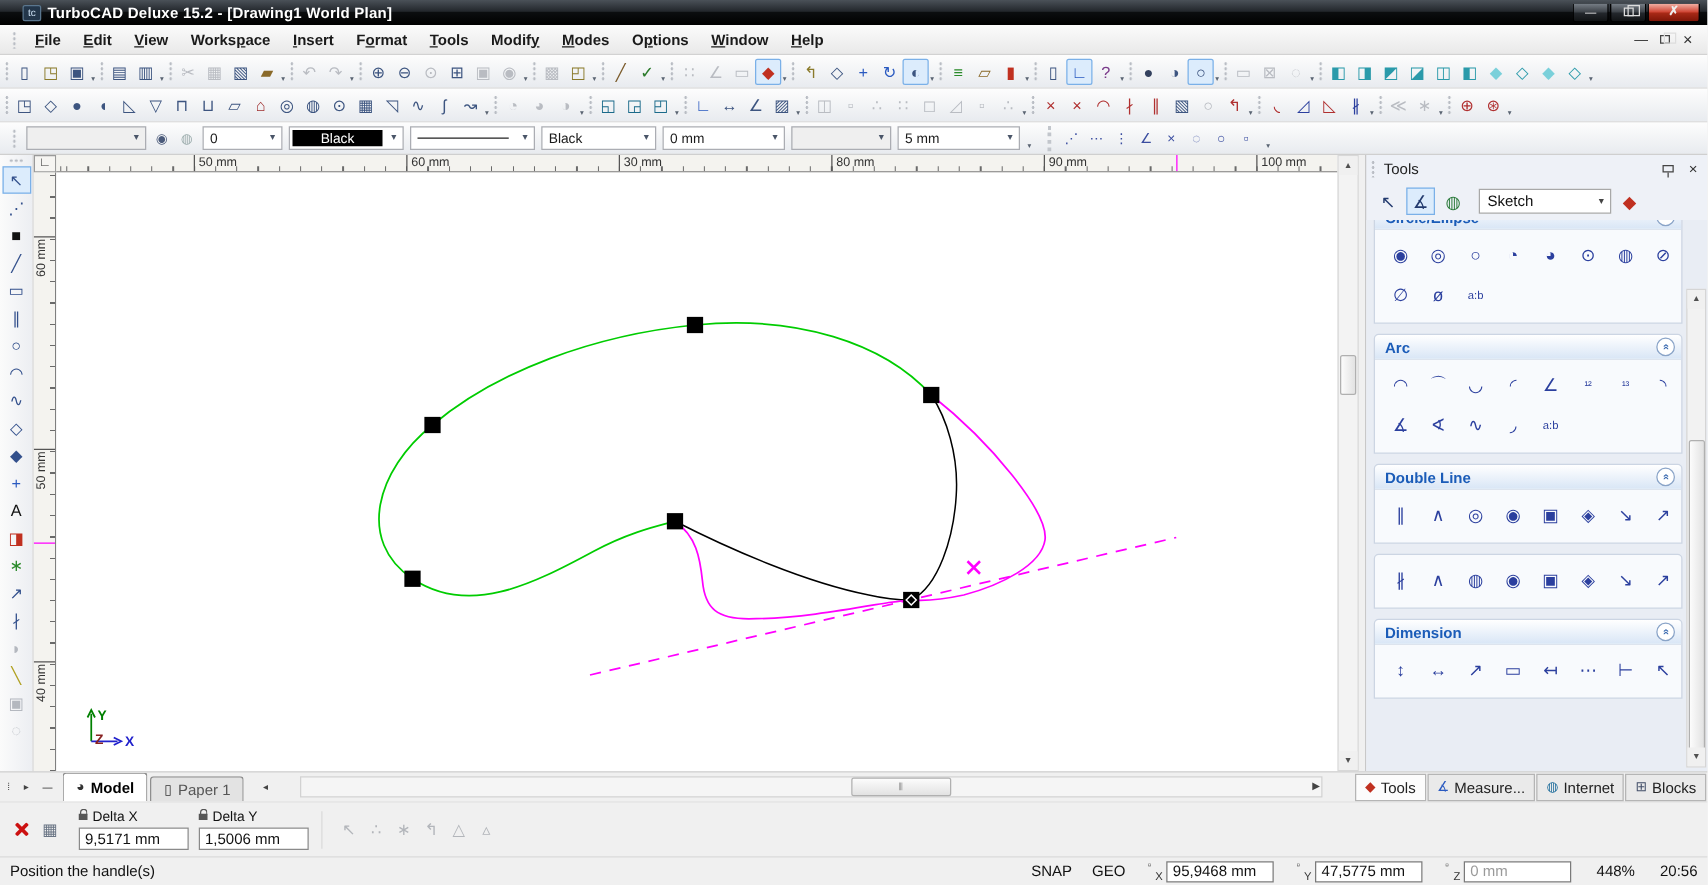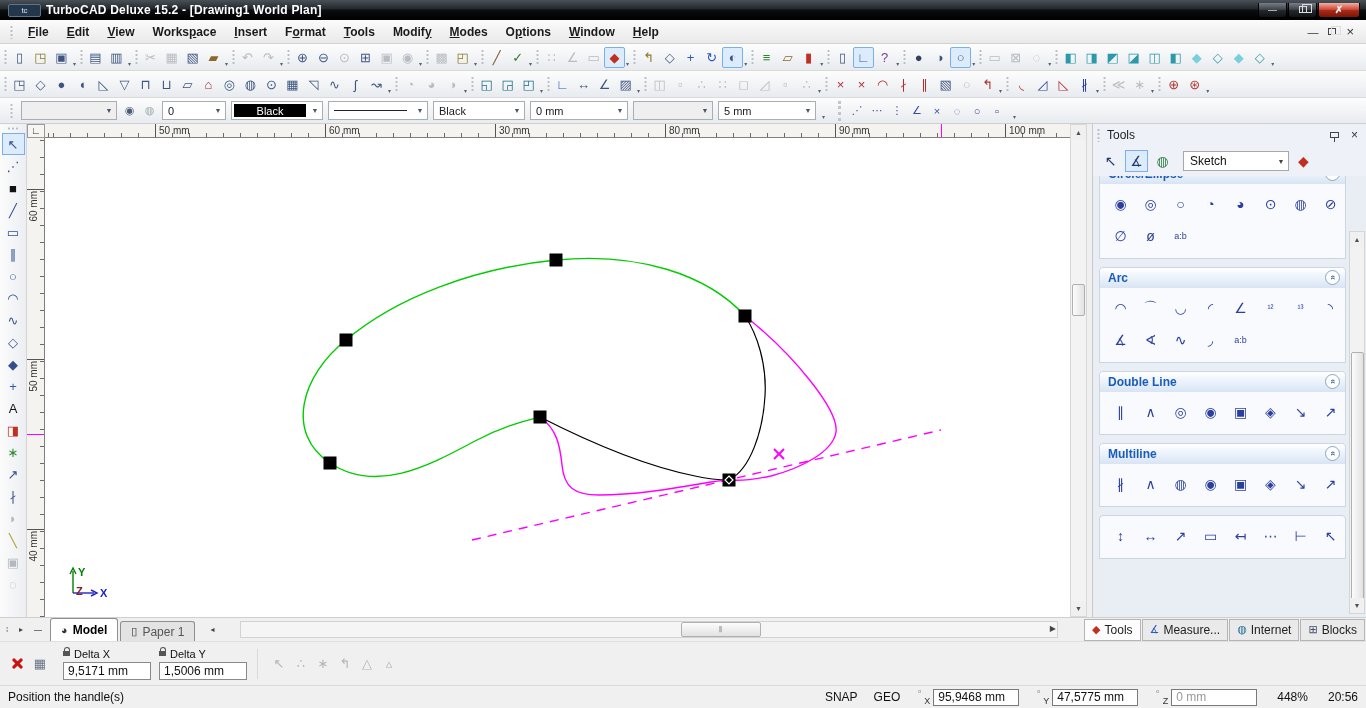--- a/index.html
+++ b/index.html
@@ -2,22 +2,22 @@
 <html><head>
 <meta charset="utf-8">
 <style>
   * { margin:0; padding:0; box-sizing:border-box; }
   html,body { width:1366px; height:708px; overflow:hidden;
     font-family:"Liberation Sans", sans-serif; background:#f0f0f0; }
 
   
   .titlebar{height:20px;background:linear-gradient(#4a5158 0%,#23272c 45%,#0b0d0f 50%,#000 100%);
     display:flex;align-items:center;color:#fff;}
-  .app-icon{width:33px;height:13px;background:#23364a;border:1px solid #5a768e;border-radius:2px;
-    margin:0 5px 0 8px;color:#cfe3f5;font-size:8px;line-height:11px;text-align:center;}
+  .app-icon{width:15px;height:13px;background:#23364a;border:1px solid #5a768e;border-radius:2px;
+    margin:0 5px 0 18px;color:#cfe3f5;font-size:8px;line-height:11px;text-align:center;}
   .title-text{font-size:12px;font-weight:bold;letter-spacing:.2px;}
   .win-btns{margin-left:auto;display:flex;margin-right:6px;}
   .win-btn{width:29px;height:15px;border:1px solid #000;border-top:none;border-radius:0 0 3px 3px;
     background:linear-gradient(#777e86,#3c4147 48%,#24282d 52%,#101214);
     color:#eee;font-size:9px;line-height:12px;text-align:center;margin-left:1px;display:flex;align-items:center;justify-content:center;}
   .win-btn.close{width:42px;background:linear-gradient(#f0b0a4,#cf4433 48%,#a92a17 52%,#7d1507);font-weight:bold;font-size:10px;}
   .restore-glyph{width:8px;height:7px;border:1px solid #ddd;position:relative;background:transparent;}
   .restore-glyph::before{content:'';position:absolute;top:-3px;left:2px;width:8px;height:7px;border:1px solid #ddd;}
 
   
@@ -620,38 +620,38 @@
                 <span class="p-ico">◎</span>
                 <span class="p-ico">◉</span>
                 <span class="p-ico">▣</span>
                 <span class="p-ico">◈</span>
                 <span class="p-ico">↘</span>
                 <span class="p-ico">↗</span>
               </div>
             </div>
           </div>
           <div class="section">
-            <div class="sec-header">
-              <span>Multiline</span>
-              <span class="sec-chevron"><span>«</span></span>
-            </div>
             <div class="sec-body">
               <div class="sec-row">
                 <span class="p-ico">∦</span>
                 <span class="p-ico">∧</span>
                 <span class="p-ico">◍</span>
                 <span class="p-ico">◉</span>
                 <span class="p-ico">▣</span>
                 <span class="p-ico">◈</span>
                 <span class="p-ico">↘</span>
                 <span class="p-ico">↗</span>
               </div>
             </div>
           </div>
           <div class="section">
+            <div class="sec-header">
+              <span>Dimension</span>
+              <span class="sec-chevron"><span>«</span></span>
+            </div>
             <div class="sec-body">
               <div class="sec-row">
                 <span class="p-ico">↕</span>
                 <span class="p-ico">↔</span>
                 <span class="p-ico">↗</span>
                 <span class="p-ico">▭</span>
                 <span class="p-ico">↤</span>
                 <span class="p-ico">⋯</span>
                 <span class="p-ico">⊢</span>
                 <span class="p-ico">↖</span>

